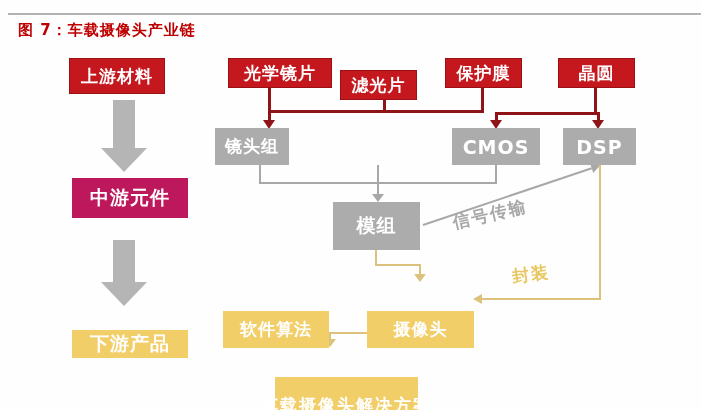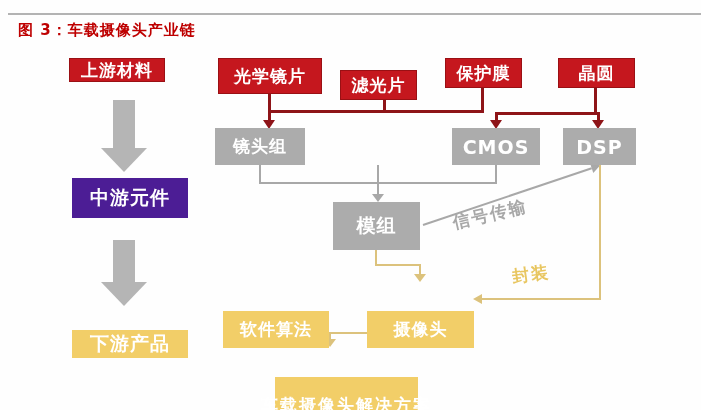--- a/index.html
+++ b/index.html
@@ -7,21 +7,21 @@
     position:relative;width:701px;height:410px;background:#fefefe;overflow:hidden;
     font-family:"DejaVu Sans","Liberation Sans",sans-serif;
   }
   .box{
     position:absolute;display:flex;align-items:center;justify-content:center;
     color:#ffffff;font-weight:bold;box-sizing:border-box;z-index:3;
     letter-spacing:1px;white-space:nowrap;
   }
   .red-box{background:#c5171e;border:1px solid #9a1014;font-size:17px;}
   .gray-box{background:#acacac;font-size:17px;}
-  .gray-box2{background:#4c1d95;font-size:19px;}
+  .gray-box2{background:#be185d;font-size:19px;}
   .yellow-box{background:#f2ce68;font-size:17px;margin-top:30px;}
   .yellow-box-lg{background:#f2ce68;font-size:19px;}
   .line{position:absolute;z-index:1;}
   .red-l{background:#8e1418;}
   .gray-l{background:#a8a8a8;}
   .yel-l{background:#dcc27c;}
   .tri{position:absolute;width:0;height:0;z-index:2;}
   .tri-down-red{border-left:6px solid transparent;border-right:6px solid transparent;border-top:9px solid #8e1418;}
   .tri-down-gray{border-left:6px solid transparent;border-right:6px solid transparent;border-top:8px solid #a8a8a8;}
   .tri-down-yel{border-left:6px solid transparent;border-right:6px solid transparent;border-top:8px solid #dcc27c;}
@@ -42,42 +42,42 @@
   #top-rule{position:absolute;left:8px;top:13px;width:693px;height:2px;background:#b3b3b3;}
   #fig-title{position:absolute;left:18px;top:21px;font-size:15px;font-weight:bold;color:#be0000;letter-spacing:1px;}
   #solution-box{line-height:1.45;letter-spacing:2px;}
 </style>
 </head>
 <body>
 
 <div id="canvas">
 
   <div id="top-rule"></div>
-  <div id="fig-title">图 3：车载摄像头产业链</div>
+  <div id="fig-title">图 7：车载摄像头产业链</div>
 
-  <div class="box red-box" style="left:69px;top:58px;width:96px;height:24px;">上游材料</div>
-  <div class="box red-box" style="left:218px;top:58px;width:104px;height:36px;">光学镜片</div>
+  <div class="box red-box" style="left:69px;top:58px;width:96px;height:36px;">上游材料</div>
+  <div class="box red-box" style="left:228px;top:58px;width:104px;height:30px;">光学镜片</div>
   <div class="box red-box" style="left:340px;top:58px;width:77px;height:30px;margin-top:12px;">滤光片</div>
   <div class="box red-box" style="left:558px;top:58px;width:77px;height:30px;">晶圆</div>
   <div class="box red-box" style="left:445px;top:58px;width:77px;height:30px;">保护膜</div>
 
   <div class="line red-l" style="left:268px;top:88px;width:3px;height:34px;"></div>
   <div class="line red-l" style="left:383px;top:88px;width:3px;height:25px;"></div>
   <div class="line red-l" style="left:481px;top:88px;width:3px;height:25px;"></div>
   <div class="line red-l" style="left:268px;top:110px;width:216px;height:3px;"></div>
   <div class="tri tri-down-red" style="left:263px;top:120px;"></div>
 
   <div class="line red-l" style="left:594px;top:88px;width:3px;height:27px;"></div>
   <div class="line red-l" style="left:495px;top:112px;width:105px;height:3px;"></div>
   <div class="line red-l" style="left:495px;top:112px;width:3px;height:9px;"></div>
   <div class="tri tri-down-red" style="left:490px;top:120px;"></div>
   <div class="line red-l" style="left:597px;top:112px;width:3px;height:9px;"></div>
   <div class="tri tri-down-red" style="left:592px;top:120px;"></div>
 
-  <div class="box gray-box" style="left:215px;top:128px;width:90px;height:37px;">镜头组</div>
+  <div class="box gray-box" style="left:215px;top:128px;width:74px;height:37px;">镜头组</div>
   <div class="box gray-box" style="left:563px;top:128px;width:73px;height:37px;font-size:19px;">DSP</div>
   <div class="box gray-box" style="left:452px;top:128px;width:88px;height:37px;font-size:19px;">CMOS</div>
 
   <div class="big-arrow-stem" style="left:113px;top:100px;height:48px;"></div>
   <div class="big-arrow-head" style="left:101px;top:148px;"></div>
   <div class="box gray-box2" style="left:72px;top:178px;width:116px;height:40px;">中游元件</div>
   <div class="big-arrow-stem" style="left:113px;top:240px;height:42px;"></div>
   <div class="big-arrow-head" style="left:101px;top:282px;"></div>
   <div class="box yellow-box-lg" style="left:72px;top:330px;width:116px;height:28px;">下游产品</div>
 

